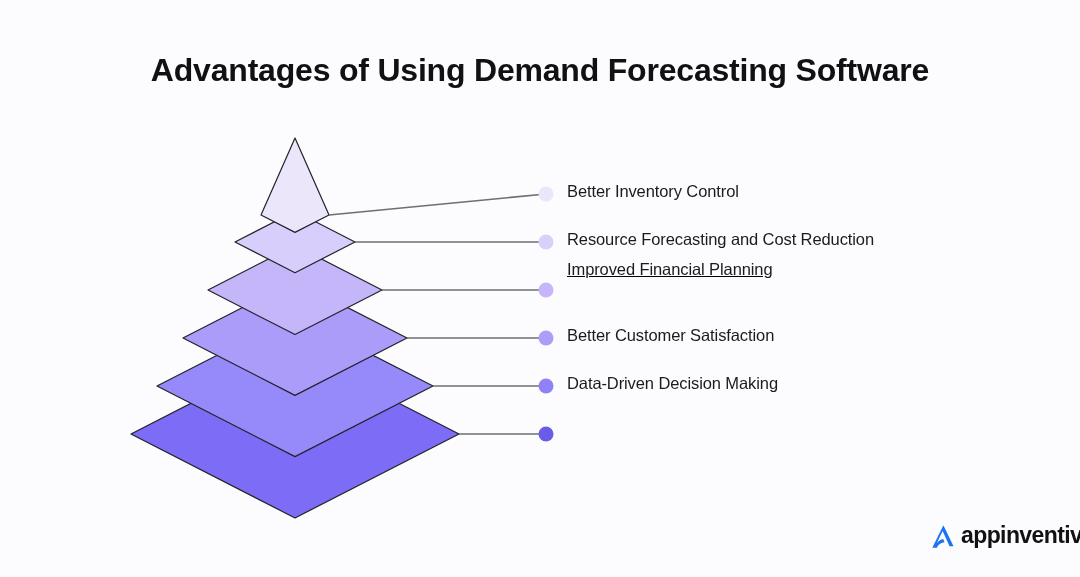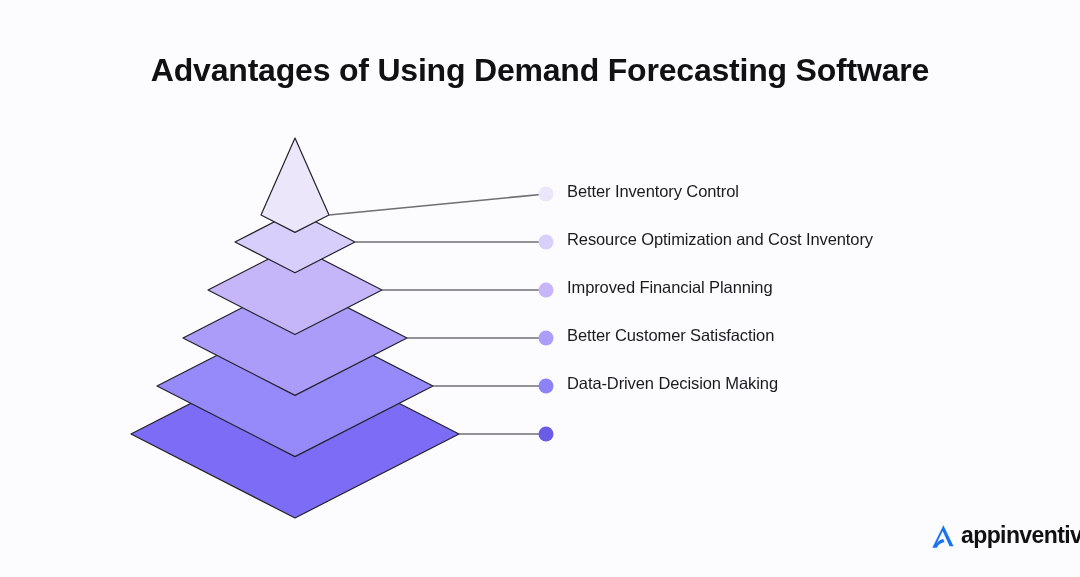--- a/index.html
+++ b/index.html
@@ -120,23 +120,23 @@
         <circle cx="546" cy="386" r="7.5" fill="#8f82f7"></circle>
         <circle cx="546" cy="434" r="7.5" fill="#6b5ce7"></circle>
       </g>
   </svg>
 
   <div id="label-column">
       <div class="label-row" style="top: 182px;">
         <span class="label-text">Better Inventory Control</span>
       </div>
       <div class="label-row" style="top: 230px;">
-        <span class="label-text">Resource Optimization and Cost Inventory</span>
+        <span class="label-text">Resource Forecasting and Cost Reduction</span>
       </div>
-      <div class="label-row" style="top: 278px;">
+      <div class="label-row" style="top: 260px; text-decoration: underline;">
         <span class="label-text">Improved Financial Planning</span>
       </div>
       <div class="label-row" style="top: 374px;">
         <span class="label-text">Data-Driven Decision Making</span>
       </div>
       <div class="label-row" style="top: 326px;">
         <span class="label-text">Better Customer Satisfaction</span>
       </div>
     </div>
 

